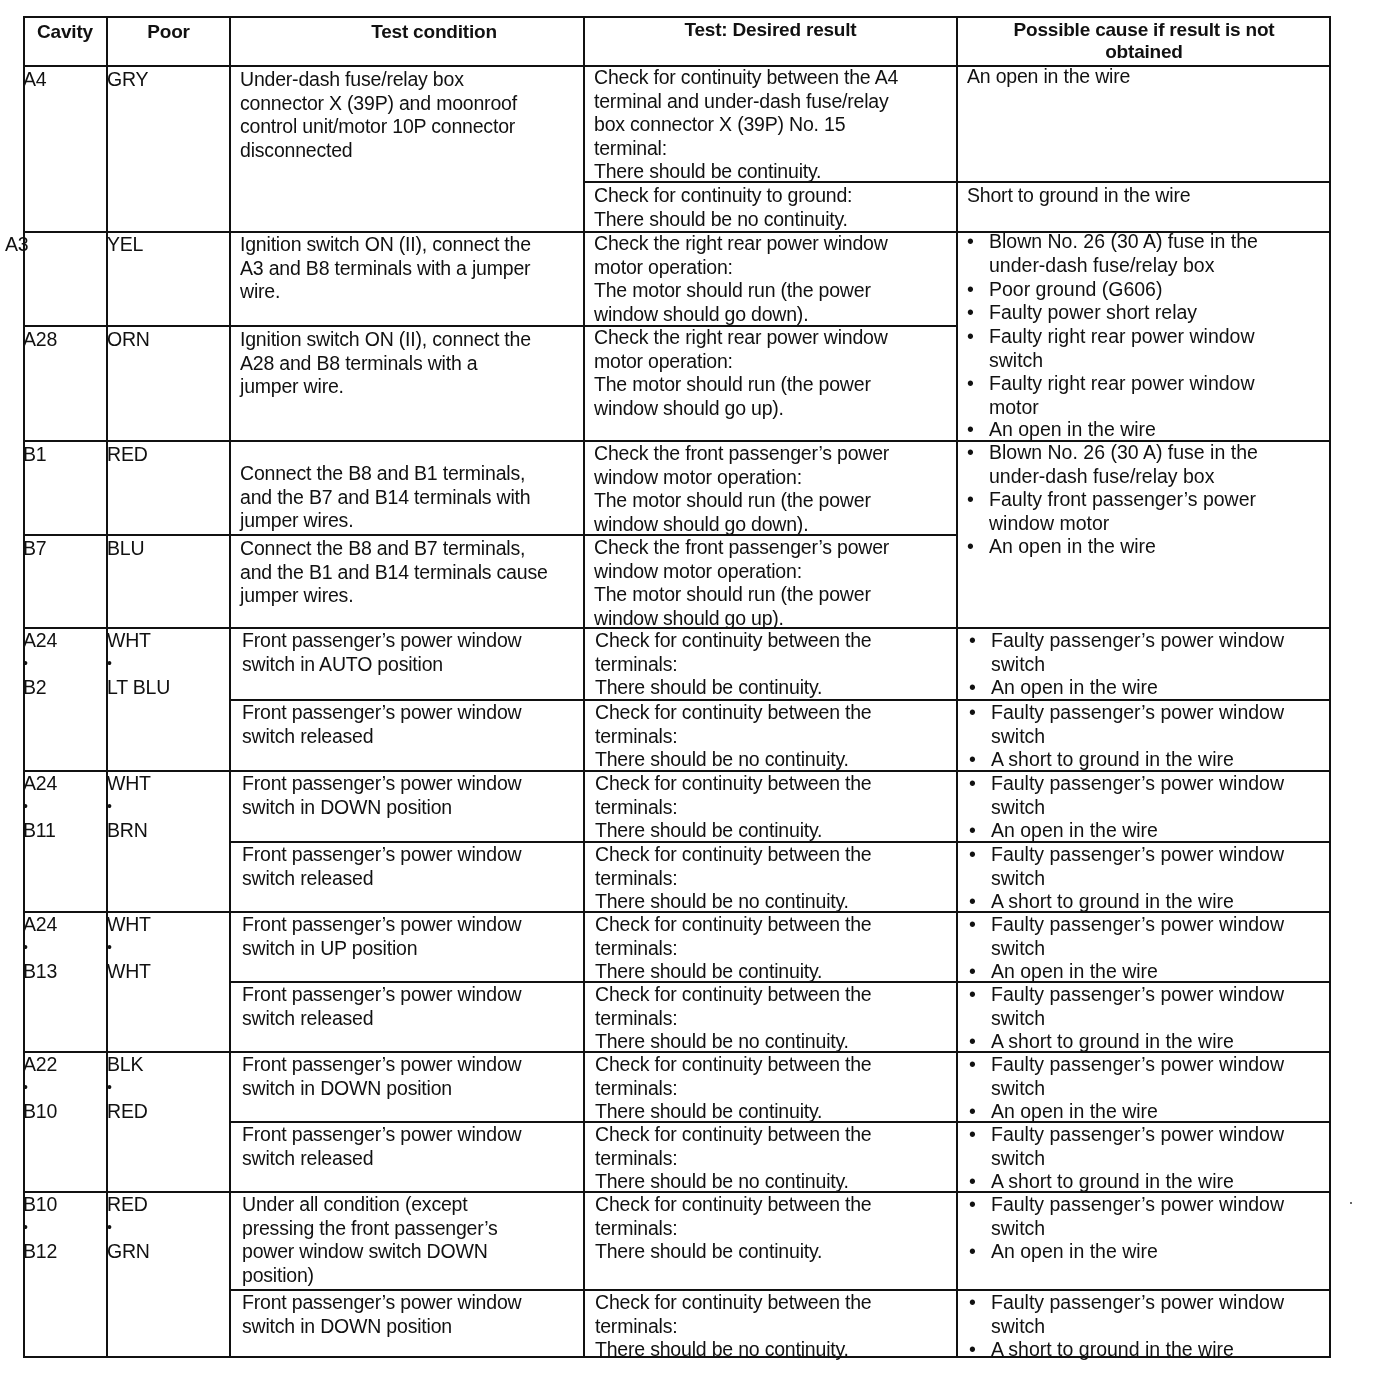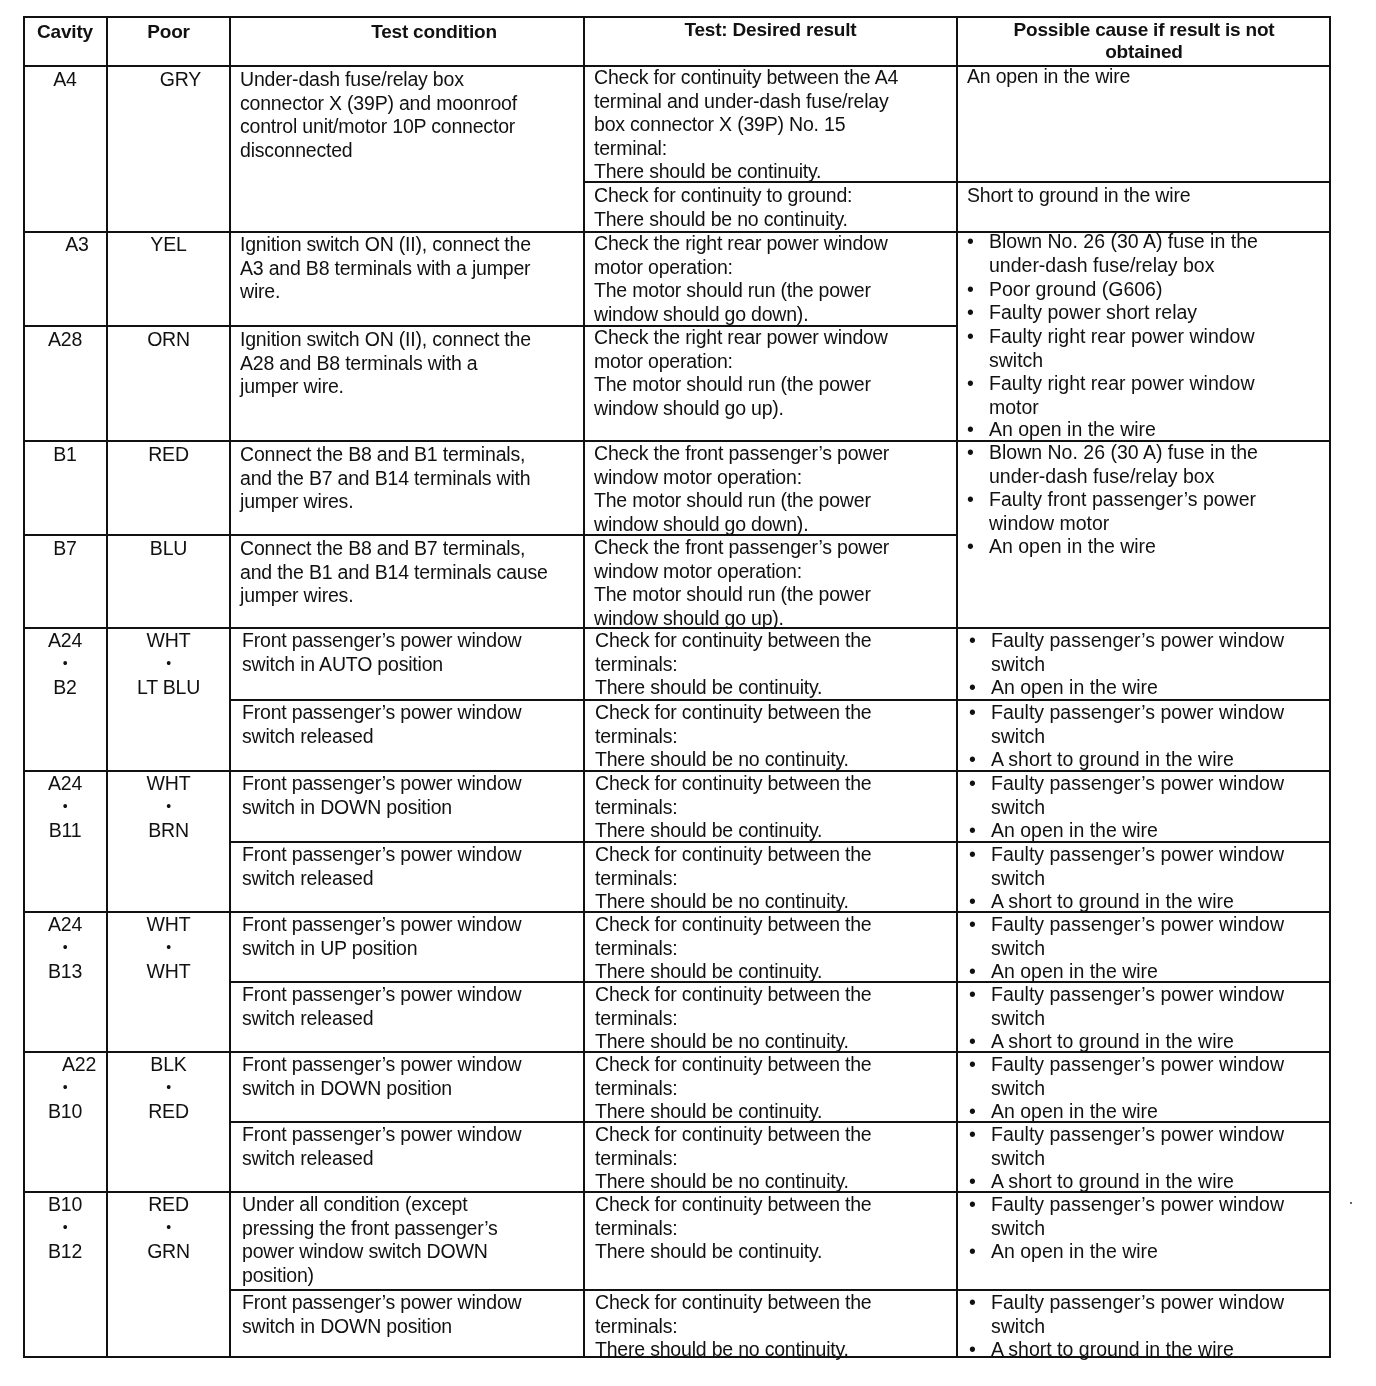--- a/index.html
+++ b/index.html
@@ -7,21 +7,21 @@
          font-family: "Liberation Sans", sans-serif; color: #111; }
   .tbl { position: absolute; left: 23px; top: 16px; width: 1308px; height: 1342px;
          border: 2px solid #111; box-sizing: border-box; }
   .hline, .vline { position: absolute; background: #111; }
   .hline { height: 1.5px; }
   .hline.thick { height: 2px; }
   .vline { width: 1.5px; }
   .cell { position: absolute; font-size: 19.5px; line-height: 23.5px; white-space: pre-line;
           letter-spacing: -0.2px; }
   .hdr { font-weight: bold; text-align: center; font-size: 19px; line-height: 22px; }
-  .ctr { text-align: center; }
+  .ctr { }
   .bul { position: absolute; font-size: 19.5px; line-height: 23.5px; }
   .bul .dot { position: absolute; left: 0; top: 0; width: 18px; }
   .bul .txt { position: absolute; left: 22px; top: 0; white-space: pre-line; width: 350px; }
   .stray { position: absolute; width: 2px; height: 2px; background: #666; }
 </style>
 </head>
 <body>
 
 <div class="tbl"></div>
 
@@ -70,21 +70,21 @@
 <div class="cell" style="left:594px; top:66px; width:360px;">Check for continuity between the A4
 terminal and under-dash fuse/relay
 box connector X (39P) No. 15
 terminal:
 There should be continuity.</div>
 <div class="cell" style="left:594px; top:184px; width:360px;">Check for continuity to ground:
 There should be no continuity.</div>
 <div class="cell" style="left:967px; top:65px; width:360px;">An open in the wire</div>
 <div class="cell" style="left:967px; top:184px; width:360px;">Short to ground in the wire</div>
 
-<div class="cell ctr" style="left:35px; top:233px; width:84px;">A3</div>
+<div class="cell ctr" style="left:5px; top:233px; width:84px;">A3</div>
 <div class="cell ctr" style="left:107px; top:233px; width:123px;">YEL</div>
 <div class="cell" style="left:240px; top:233px; width:340px;">Ignition switch ON (II), connect the
 A3 and B8 terminals with a jumper
 wire.</div>
 <div class="cell" style="left:594px; top:232px; width:360px;">Check the right rear power window
 motor operation:
 The motor should run (the power
 window should go down).</div>
 
 <div class="cell ctr" style="left:23px; top:328px; width:84px;">A28</div>
@@ -122,21 +122,21 @@
 motor</span>
     </div>
   <div class="bul" style="left:967px; top:418px;">
       <span class="dot">•</span>
       <span class="txt">An open in the wire</span>
     </div>
 </div>
 
 <div class="cell ctr" style="left:23px; top:443px; width:84px;">B1</div>
 <div class="cell ctr" style="left:107px; top:443px; width:123px;">RED</div>
-<div class="cell" style="left:240px; top:443px; width:340px;">Connect the B8 and B1 terminals,
+<div class="cell" style="left:240px; top:462px; width:340px;">Connect the B8 and B1 terminals,
 and the B7 and B14 terminals with
 jumper wires.</div>
 <div class="cell" style="left:594px; top:442px; width:360px;">Check the front passenger’s power
 window motor operation:
 The motor should run (the power
 window should go down).</div>
 
 <div class="cell ctr" style="left:23px; top:537px; width:84px;">B7</div>
 <div class="cell ctr" style="left:107px; top:537px; width:123px;">BLU</div>
 <div class="cell" style="left:240px; top:537px; width:340px;">Connect the B8 and B7 terminals,
@@ -260,21 +260,21 @@
 There should be no continuity.</div>
     <div class="bul" style="left:969px; top:983px;">
       <span class="dot">•</span>
       <span class="txt">Faulty passenger’s power window
 switch</span>
     </div>
     <div class="bul" style="left:969px; top:1030px;">
       <span class="dot">•</span>
       <span class="txt">A short to ground in the wire</span>
     </div>
-    <div class="cell ctr" style="left:23px; top:1053px; width:72px;margin-left:20px;">A22</div>
+    <div class="cell ctr" style="left:23px; top:1053px; width:72px;">A22</div>
     <div class="cell ctr" style="left:23px; top:1076px; width:84px; font-size:14px;">•</div>
     <div class="cell ctr" style="left:23px; top:1100px; width:84px;">B10</div>
     <div class="cell ctr" style="left:107px; top:1053px; width:123px;">BLK</div>
     <div class="cell ctr" style="left:107px; top:1076px; width:123px; font-size:14px;">•</div>
     <div class="cell ctr" style="left:107px; top:1100px; width:123px;">RED</div>
     <div class="cell" style="left:242px; top:1053px; width:340px;">Front passenger’s power window
 switch in DOWN position</div>
     <div class="cell" style="left:595px; top:1053px; width:360px;">Check for continuity between the
 terminals:
 There should be continuity.</div>

